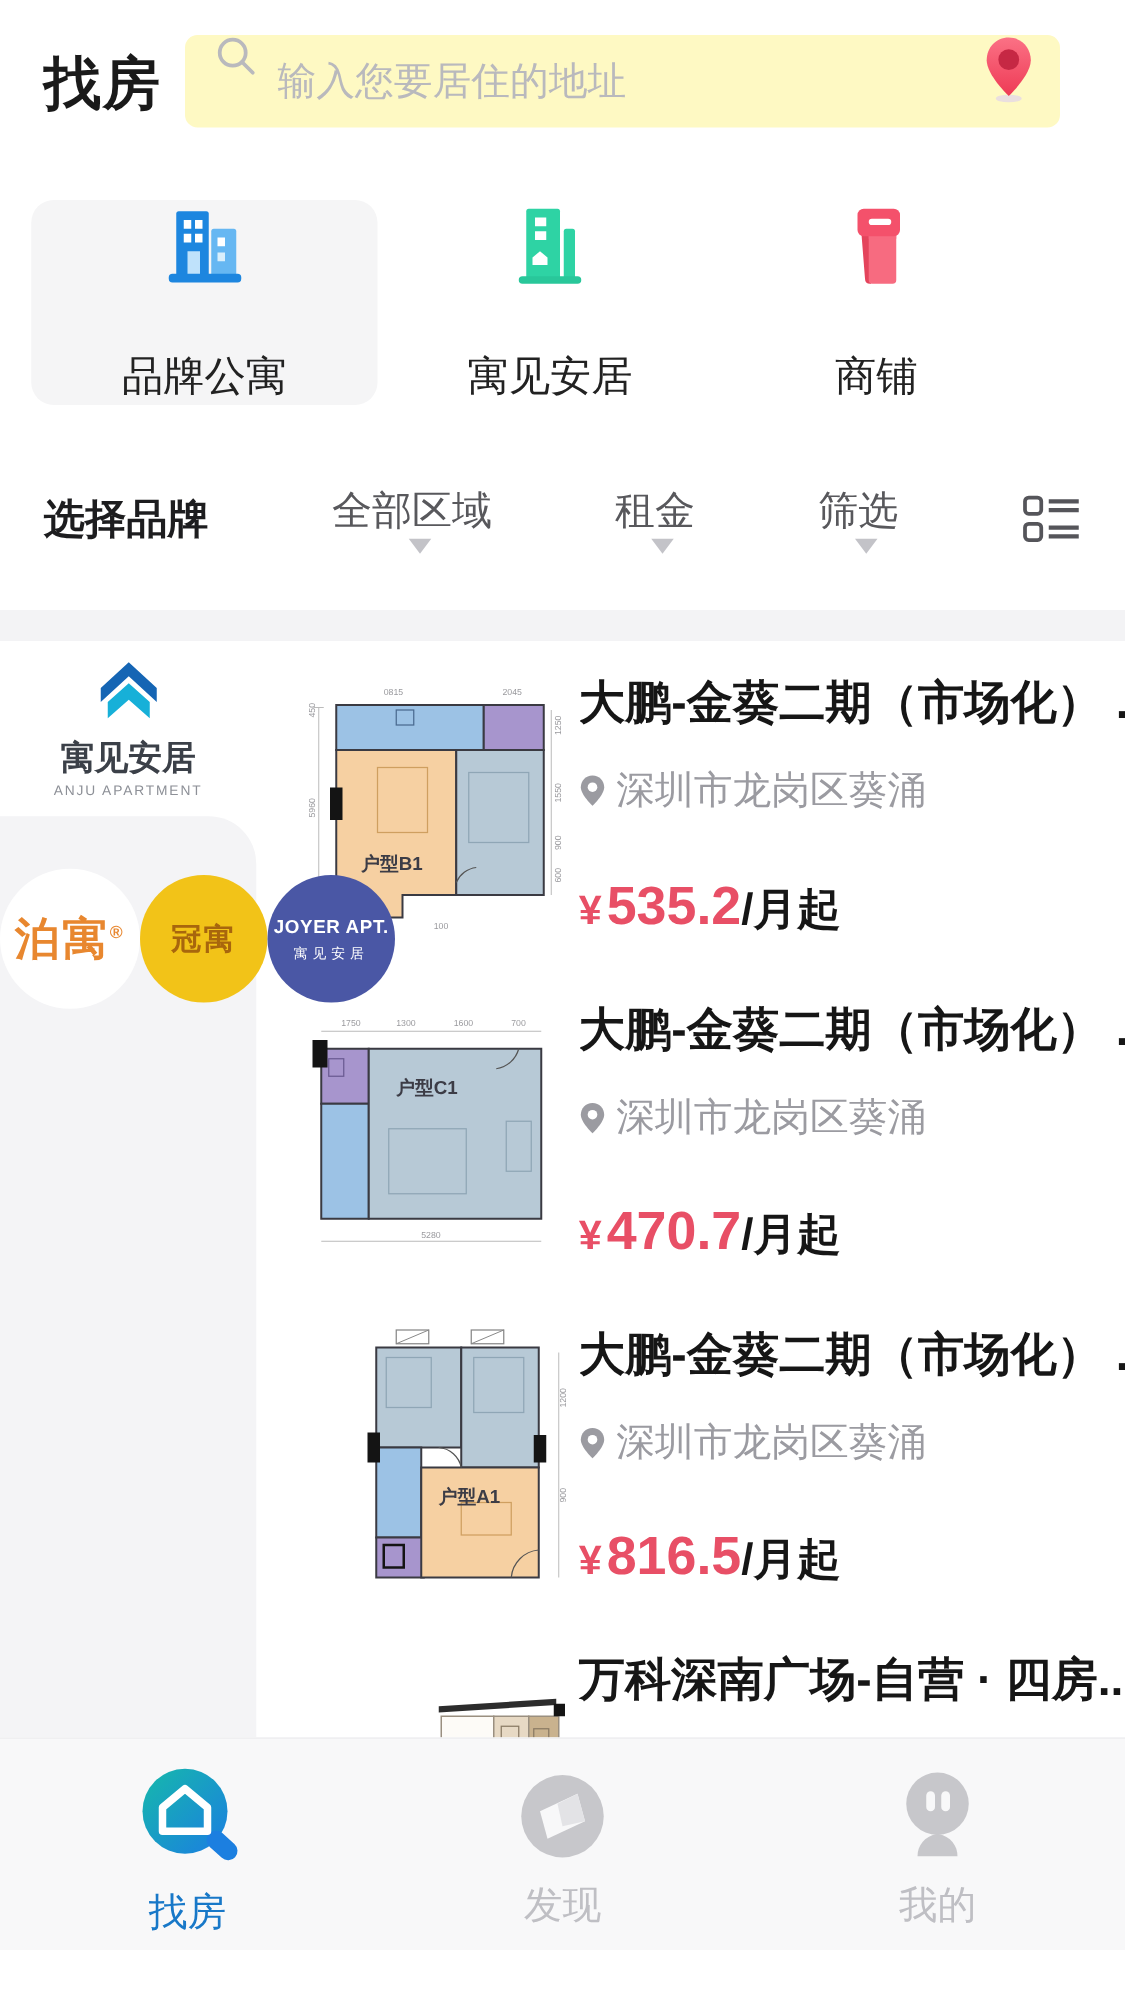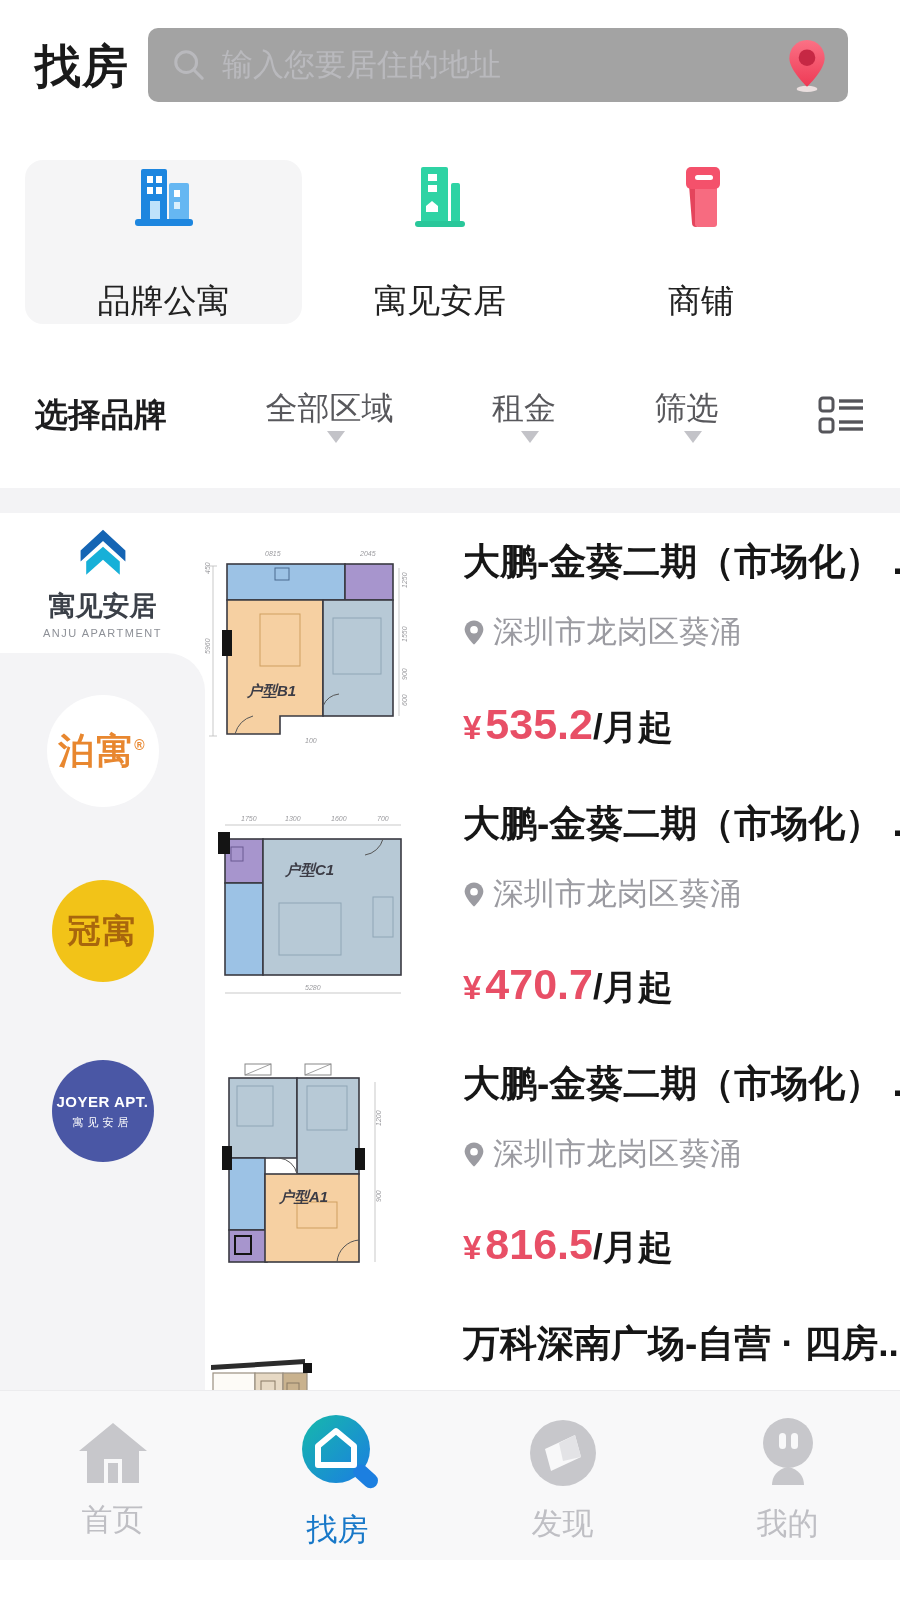--- a/index.html
+++ b/index.html
@@ -5,21 +5,21 @@
   * { margin:0; padding:0; box-sizing:border-box; }
   html,body { width:900px; height:1600px; }
   body {
     position:relative; background:#ffffff; overflow:hidden;
     font-family:"Liberation Sans","DejaVu Sans",sans-serif; color:#1a1a1a;
   }
   
   .page-title { position:absolute; left:35px; top:36px; font-size:46px; font-weight:700; letter-spacing:1px; }
   .search-bar {
     position:absolute; left:148px; top:28px; width:700px; height:74px;
-    background:#a3a3a3; border-radius:10px; display:flex; align-items:center; padding:0 20px 0 24px;
+    background:#fef9c3; border-radius:10px; display:flex; padding:0 20px 0 24px;
   }
   .search-bar input {
     flex:1; border:none; outline:none; background:transparent;
     font-size:31px; color:#333; margin-left:16px; font-family:inherit;
   }
   .search-bar input::placeholder { color:#b9b9bd; }
   
   .cat-section { position:absolute; top:160px; left:0; width:900px; height:166px; }
   .cat-item { position:absolute; top:0; height:164px; display:flex; flex-direction:column; align-items:center; justify-content:space-between; }
   .cat-item.selected { background:#f5f5f6; border-radius:18px; }
@@ -35,41 +35,41 @@
   .band { position:absolute; top:488px; left:0; width:900px; height:25px; background:#f3f3f5; }
   
   .main { position:absolute; top:513px; left:0; width:900px; height:877px; display:flex; overflow:hidden; background:#fff; }
   .sidebar { width:205px; position:relative; flex:none; }
   .brand-sel { height:140px; background:#fff; display:flex; flex-direction:column; align-items:center; justify-content:center; }
   .brand-name { font-size:27px; font-weight:700; color:#3b4048; margin-top:4px; }
   .brand-sub { font-size:11px; color:#8d9097; letter-spacing:1.5px; margin-top:3px; }
   .brand-rest {
     position:absolute; top:140px; left:0; right:0; bottom:0;
     background:#f4f4f6; border-top-right-radius:38px;
-    display:flex; flex-direction:column; padding-top:8px;
+    display:flex; flex-direction:row; padding-top:8px;
   }
   .brand-item { height:180px; width:100%; display:flex; flex-direction:column; align-items:center; justify-content:center; }
   .circle { border-radius:50%; display:flex; flex-direction:column; align-items:center; justify-content:center; }
   .c-boyu { width:112px; height:112px; background:#ffffff; }
   .boyu-txt { font-size:36px; font-weight:700; color:#e8872f; letter-spacing:2px; }
   .boyu-txt sup { font-size:14px; }
   .c-guanyu { width:102px; height:102px; background:#f2c318; }
-  .guanyu-txt { font-size:33px; font-weight:700; color:#a8660d; letter-spacing:2px; }
+  .guanyu-txt { font-size:24px; font-weight:700; color:#a8660d; letter-spacing:2px; }
   .c-joyer { width:102px; height:102px; background:#4a57a5; }
   .joyer-en { font-size:15px; font-weight:700; color:#fff; letter-spacing:.5px; }
   .joyer-cn { font-size:11px; color:#fff; letter-spacing:4px; margin-top:5px; }
   .anxin-wrap { position:relative; display:flex; flex-direction:column; align-items:center; }
   .anxin-cn { font-size:44px; font-weight:700; color:#252f56; letter-spacing:6px; }
   .anxin-roof { position:absolute; top:-12px; left:2px; }
   .anxin-en { font-size:13px; font-weight:600; color:#252f56; letter-spacing:8px; margin-top:8px; }
   
   .content { flex:1; display:flex; flex-direction:column; }
   .card { display:flex; flex:none; }
   .card-1 { height:262px; } .card-2 { height:260px; } .card-3 { height:260px; } .card-4 { height:240px; }
-  .plan-box { width:250px; flex:none; display:flex; align-items:center; justify-content:flex-start;font-style:italic; }
+  .plan-box { width:250px; flex:none; display:flex; align-items:center; justify-content:flex-end; }
   .info { flex:1; display:flex; flex-direction:column; padding:24px 28px 24px 8px; min-width:0; }
   .l-title { font-size:37px; font-weight:700; color:#161616; white-space:nowrap; overflow:hidden; }
   .l-loc { display:flex; align-items:center; margin-top:24px; }
   .l-loc-txt { font-size:31px; color:#9b9ba1; margin-left:8px; }
   .l-price { margin-top:auto; display:flex; align-items:baseline; }
   .p-cur { font-size:33px; font-weight:700; color:#e84f66; }
   .p-num { font-size:43px; font-weight:700; color:#e84f66; margin-left:4px; }
   .p-unit { font-size:35px; font-weight:700; color:#161616; }
   
   .tabbar {
@@ -351,28 +351,20 @@
       </div>
       <div class="info">
         <div class="l-title">万科深南广场-自营 · 四房...</div>
       </div>
     </div>
 
   </div>
 </div>
 
 <div class="tabbar">
-  <div class="tab">
-    <svg width="80" height="72" viewBox="0 0 80 72">
-      <polygon points="40,6 74,34 66,34 66,66 14,66 14,34 6,34" fill="#c7c7cb"></polygon>
-      <rect x="31" y="42" width="18" height="24" fill="#f8f8f9"></rect>
-      <rect x="35" y="46" width="10" height="20" fill="#c7c7cb"></rect>
-    </svg>
-    <div class="tab-label">首页</div>
-  </div>
   <div class="tab active">
     <svg width="92" height="92" viewBox="0 0 92 92">
       <defs>
           <linearGradient id="tg" x1="0" y1="0" x2="1" y2="1">
         <stop offset="0" stop-color="#16b9ab"></stop>
             <stop offset="1" stop-color="#1b7de2"></stop>
       </linearGradient>
         </defs>
       <circle cx="44" cy="42" r="34" fill="url(#tg)"></circle>
       <rect x="60" y="62" width="28" height="15" rx="7.5" transform="rotate(42 74 69)" fill="#1c7fe0"></rect>

